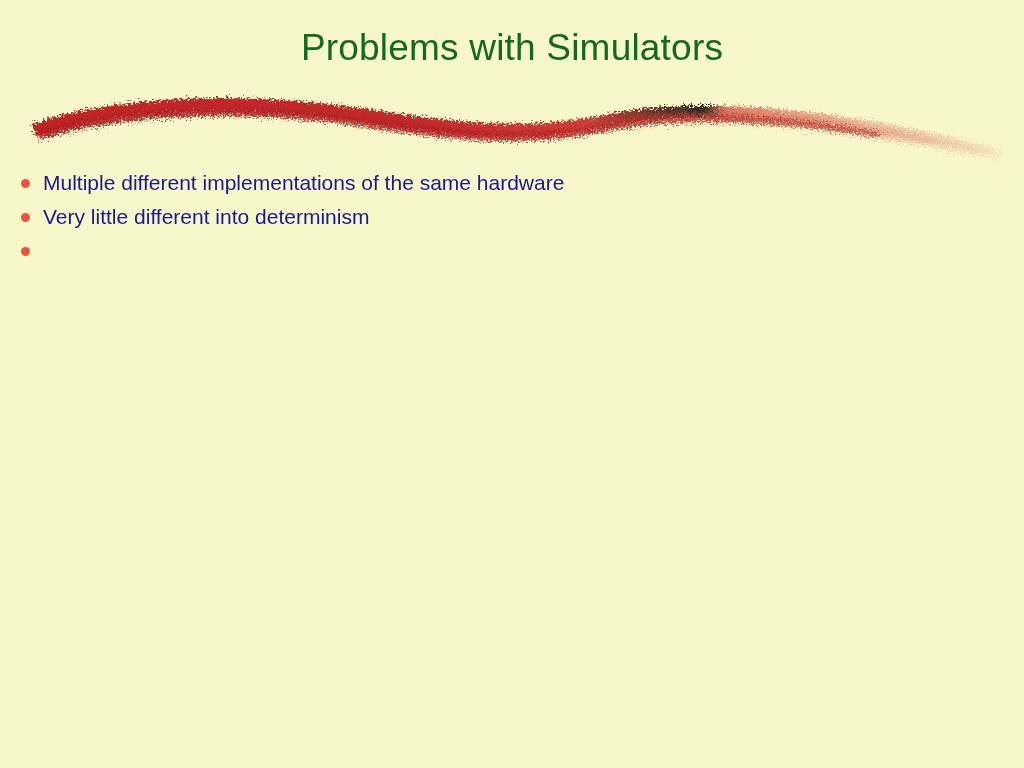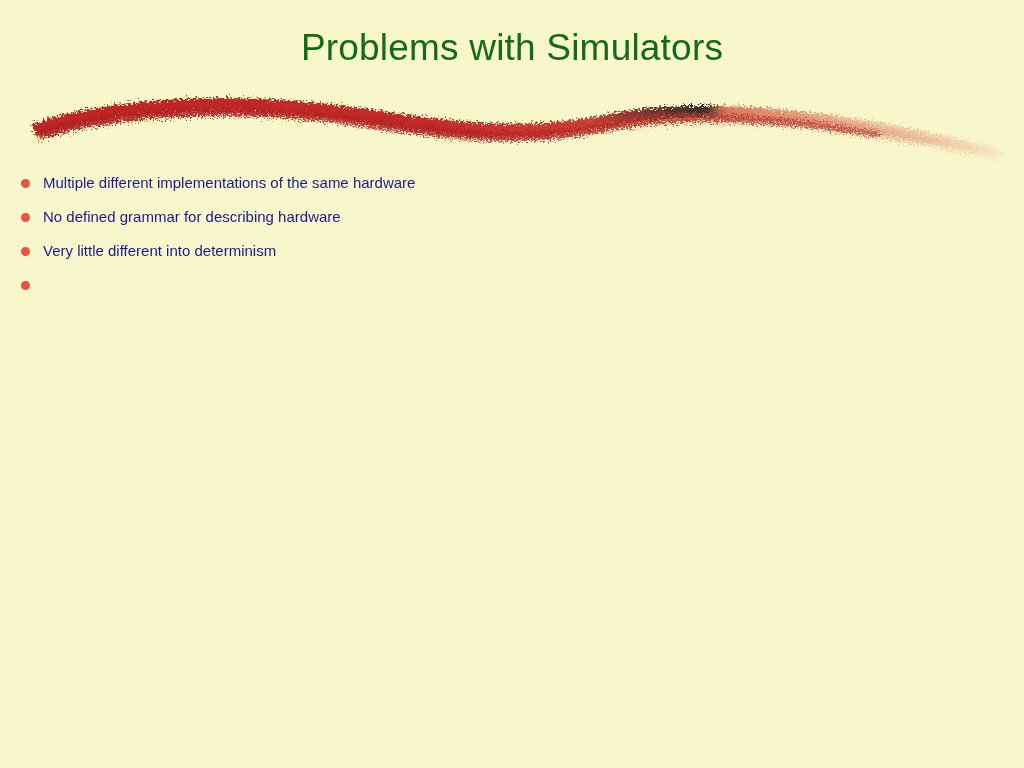--- a/index.html
+++ b/index.html
@@ -51,21 +51,21 @@
     width: 1024px;
     margin: 0;
     padding: 0;
     list-style: none;
   }
   .bullet-item {
     position: relative;
     height: 34px;
     line-height: 34px;
     padding-left: 43px;
-    font-size: 15px;
+    font-size: 21px;
     color: #1a1a8e;
     white-space: nowrap;
   }
   .bullet-marker {
     position: absolute;
     left: 21px;
     top: 13px;
     width: 9px;
     height: 9px;
     border-radius: 50%;
@@ -144,24 +144,20 @@
     </svg>
   </div>
 
   <ul class="bullet-list">
     <li class="bullet-item">
       <span class="bullet-marker"></span>
       <span class="bullet-text">Multiple different implementations of the same hardware</span>
     </li>
     <li class="bullet-item">
       <span class="bullet-marker"></span>
-      <span class="bullet-text">No defined grammar for describing hardware</span>
-    </li>
-    <li class="bullet-item">
-      <span class="bullet-marker"></span>
       <span class="bullet-text">Very little different into determinism</span>
     </li>
     <li class="bullet-item">
       <span class="bullet-marker"></span>
     </li>
   </ul>
 
 </div>
 
 </body></html>

